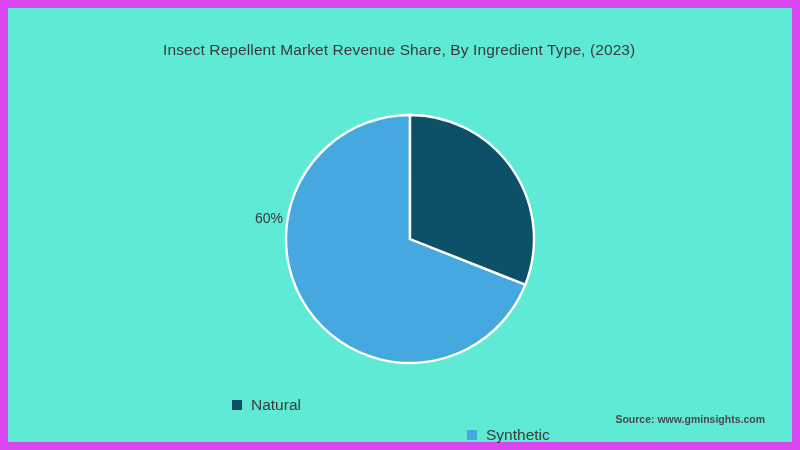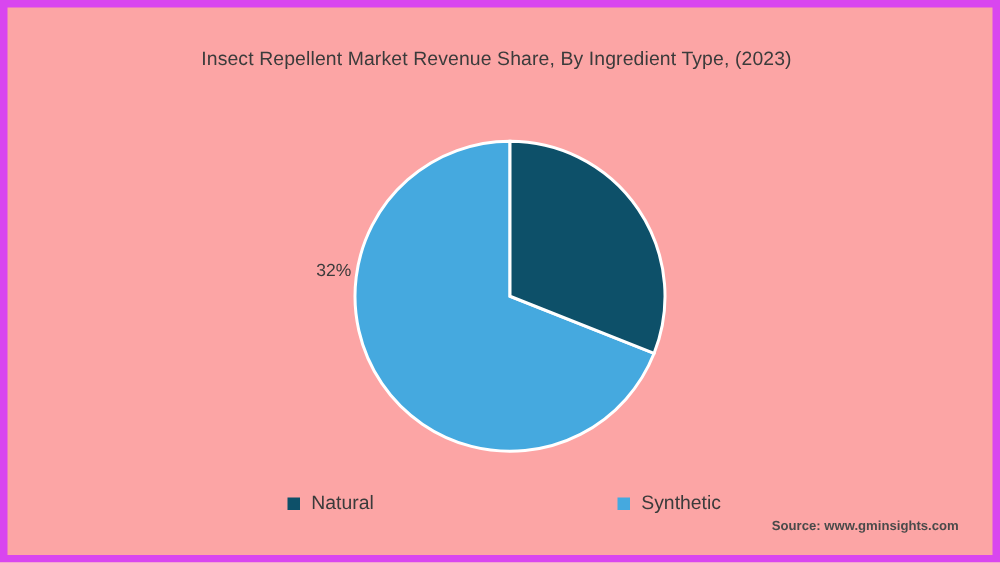--- a/index.html
+++ b/index.html
@@ -12,22 +12,22 @@
     background: #ffffff;
     font-family: "Liberation Sans", sans-serif;
     overflow: hidden;
   }
 
   #figure {
     position: relative;
     width: 800px;
     height: 450px;
     box-sizing: border-box;
-    background: #fca5a5;
-    border: 6px solid #d946ef;
+    background: #5eead4;
+    border: 8px solid #d946ef;
   }
 
   #chart-title {
     position: absolute;
     left: 155px;
     top: 33px;
     width: 600px;
     font-size: 15.5px;
     color: #3b3b3b;
     letter-spacing: 0.1px;
@@ -67,21 +67,21 @@
   }
   .legend-item {
     position: absolute;
     top: 0;
     display: flex;
     align-items: center;
     height: 24px;
     text-align: center;
   }
   .legend-item.pos-0 { left: 224px; }
-  .legend-item.pos-1 { left: 488px; }
+  .legend-item.pos-1 { left: 459px; margin-top: 30px; }
   .legend-swatch {
     width: 10px;
     height: 10px;
     margin-right: 9px;
     flex: 0 0 auto;
   }
   .legend-label {
     font-size: 15.5px;
     color: #3b3b3b;
     white-space: nowrap;
@@ -106,21 +106,21 @@
 
   <div id="pie-wrap">
     <svg id="pie-svg" viewBox="0 0 248 248">
 
       <path d="M 124 124 L 239.29 169.65 A 124 124 0 1 1 124.00 0.00 Z" fill="#45a9df" stroke="#ffffff" stroke-width="2.4"></path>
 
       <path d="M 124 124 L 124.00 0.00 A 124 124 0 0 1 239.29 169.65 Z" fill="#0d5069" stroke="#ffffff" stroke-width="2.4"></path>
     </svg>
   </div>
 
-  <div id="slice-label-synthetic">32%</div>
+  <div id="slice-label-synthetic">60%</div>
 
   <div id="legend">
     <div class="legend-item pos-0">
       <span class="legend-swatch" style="background:#0d5069"></span>
       <span class="legend-label">Natural</span>
     </div>
     <div class="legend-item pos-1">
       <span class="legend-swatch" style="background:#45a9df"></span>
       <span class="legend-label">Synthetic</span>
     </div>

